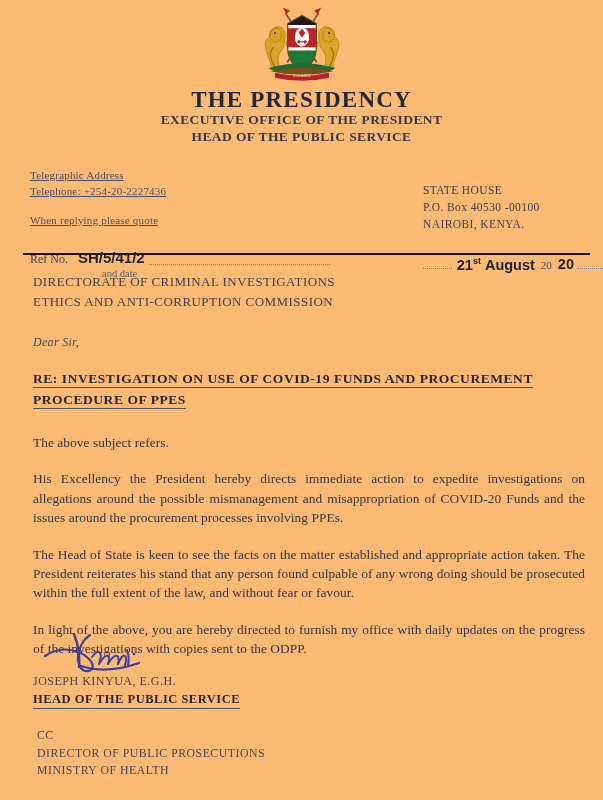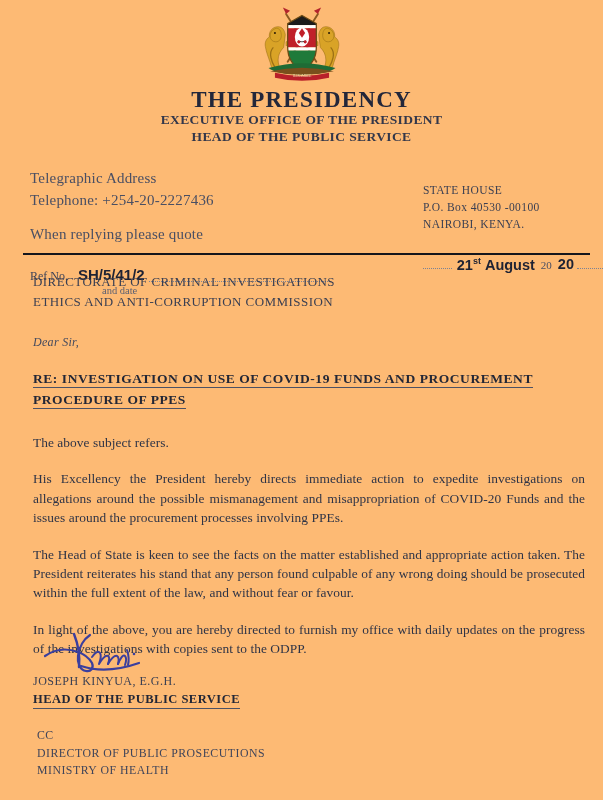--- a/index.html
+++ b/index.html
@@ -56,24 +56,25 @@
     margin-top: 22px;
     height: 92px;
   }
   .ref-left {
     position: absolute;
     left: 30px;
     top: 0;
     width: 300px;
   }
   .meta-line {
-    font-size: 15px;
+    font-size: 11px;
     color: #4a4f63;
     line-height: 1.45;
     letter-spacing: 0.2px;
+    text-decoration: underline;
   }
   .meta-gap { height: 13px; }
   .ref-row {
     margin-top: 20px;
     display: flex;
     align-items: flex-end;
     white-space: nowrap;
   }
   .ref-label {
     font-size: 12px;

